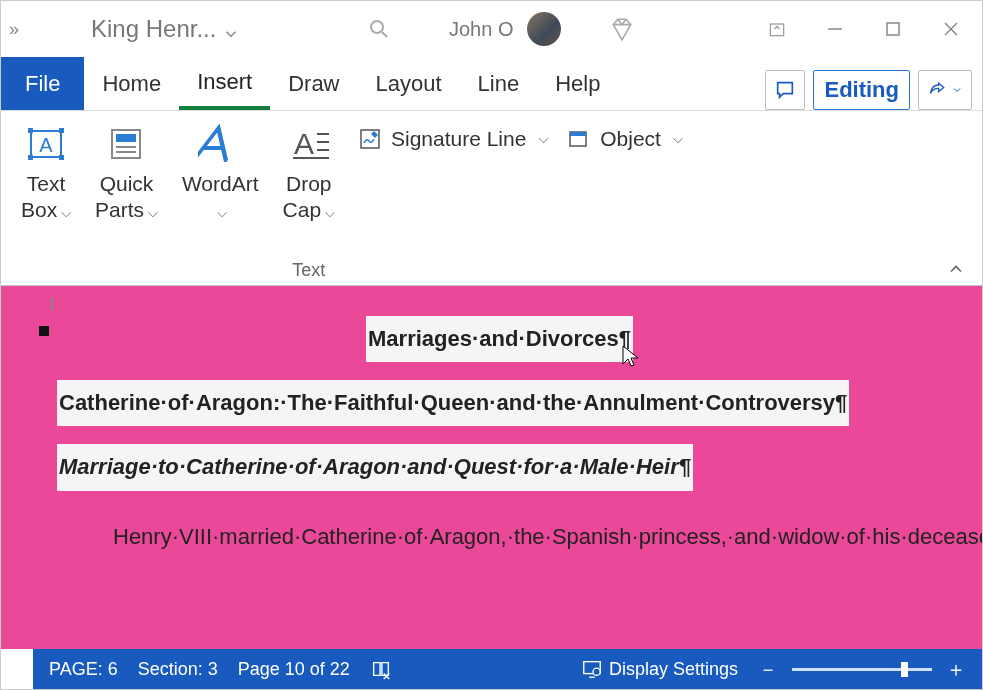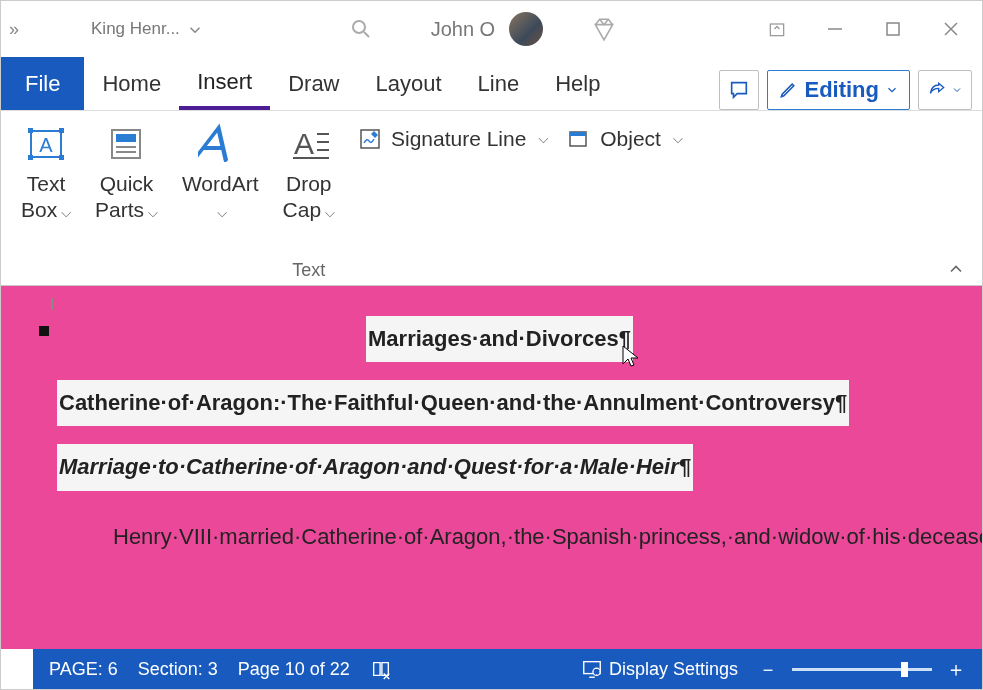--- a/index.html
+++ b/index.html
@@ -1,33 +1,33 @@
 <!DOCTYPE html>
 <html><head>
 <meta charset="utf-8">
 <style>
 * { margin: 0; padding: 0; box-sizing: border-box; font-family: "Segoe UI", Arial, sans-serif; }
 body { width: 983px; height: 690px; background: #fff; display: flex; flex-direction: column; overflow: hidden; border: 1px solid #ccc; }
 .titlebar { height: 56px; display: flex; align-items: center; background: #fff; padding: 0 8px; color: #777; justify-content: space-between; }
 .titlebar-left { display: flex; align-items: center; gap: 12px; }
 .chev { font-size: 18px; color: #888; }
-.doc-title { font-size: 17px; color: #777; display: flex; align-items: flex-end; gap: 6px; padding: 0 8px; }
+.doc-title { font-size: 24px; color: #777; display: flex; align-items: flex-end; gap: 6px; padding: 0 8px; }
 .titlebar-center { display: flex; align-items: center; gap: 14px; }
 .search-icon { color: #999; }
 .username { font-size: 20px; color: #777; }
 .avatar { width: 34px; height: 34px; border-radius: 50%; background: linear-gradient(135deg,#8a7560 0%,#3d4a5a 60%,#6b5040 100%); }
 .titlebar-right { display: flex; align-items: center; gap: 12px; }
 .win-btn { width: 46px; height: 40px; display: flex; align-items: center; justify-content: center; color: #888; cursor: default; }
 .ribbon-tabs { height: 54px; display: flex; align-items: flex-end; padding: 0 0 0 0; gap: 0; border-bottom: 1px solid #ddd; }
 .file-tab { background: #185abd; color: #fff; height: 100%; display: flex; align-items: center; padding: 0 24px; font-size: 22px; }
 .rtab { height: 100%; display: flex; align-items: center; padding: 0 18px; font-size: 22px; color: #333; cursor: default; }
-.rtab.active { border-bottom: 4px solid #4c1d95; color: #222; }
+.rtab.active { border-bottom: 4px solid #15803d; color: #222; }
 .tab-spacer { flex: 1; }
 .comment-btn { border: 1px solid #bfbfbf; width: 40px; height: 40px; display: flex; align-items: center; justify-content: center; color: #185abd; margin-right: 8px; border-radius: 2px; }
-.editing-btn { border: 1px solid #2b7cd3; height: 40px; display: flex; align-items: center; padding: 0 10px; color: #185abd; font-size: 22px; gap: 6px; border-radius: 2px; margin-right: 8px; }
+.editing-btn { border: 1px solid #2b7cd3; height: 40px; display: flex; align-items: center; padding: 0 10px; color: #185abd; font-size: 22px; gap: 6px; border-radius: 2px; margin-right: 8px; flex-direction: column; }
 .share-btn { border: 1px solid #bfbfbf; height: 40px; display: flex; align-items: center; padding: 0 8px; color: #185abd; gap: 4px; border-radius: 2px; margin-right: 10px; }
 .ribbon-body { background: #fff; border-bottom: 1px solid #c8c8c8; display: flex; align-items: flex-start; padding: 6px 14px 2px 14px; height: 175px; position: relative; }
 .rgroup { display: flex; flex-direction: column; align-items: center; margin-right: 12px; height: 100%; }
 .big-btn { display: flex; flex-direction: column; align-items: center; justify-content: flex-start; padding: 4px 6px; height: 130px; }
 .big-icon { width: 46px; height: 46px; display: flex; align-items: center; justify-content: center; margin-bottom: 4px; }
 .big-label { font-size: 21px; color: #333; text-align: center; line-height: 1.25; }
 .sub-arrow { font-size: 13px; color: #666; margin-left: 4px; }
 .small-btns { display: flex; flex-direction: row; gap: 10px; padding-top: 6px; }
 .small-btn { display: flex; align-items: center; gap: 8px; font-size: 21px; color: #333; height: 32px; padding: 0 4px; }
 .small-icon { width: 26px; height: 26px; display: flex; align-items: center; justify-content: center; }

